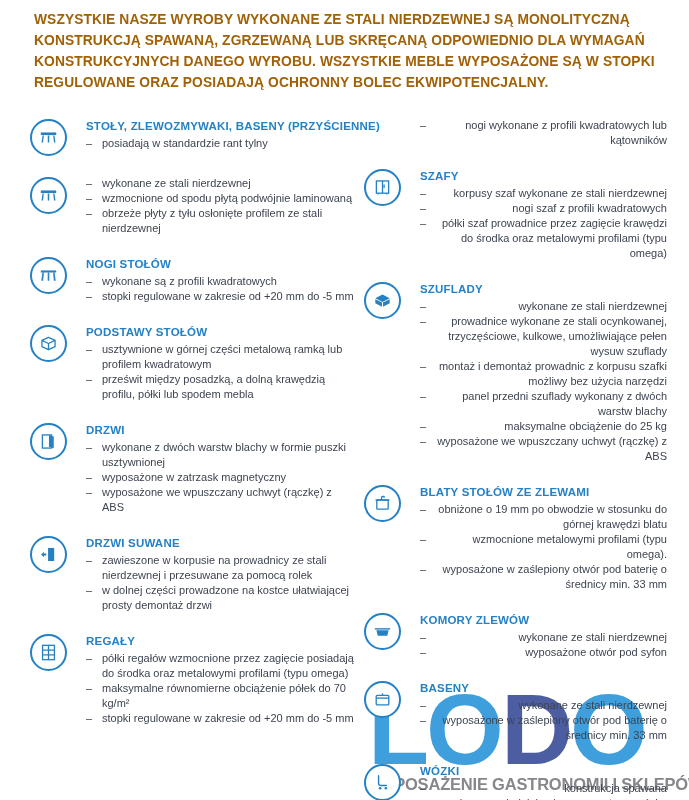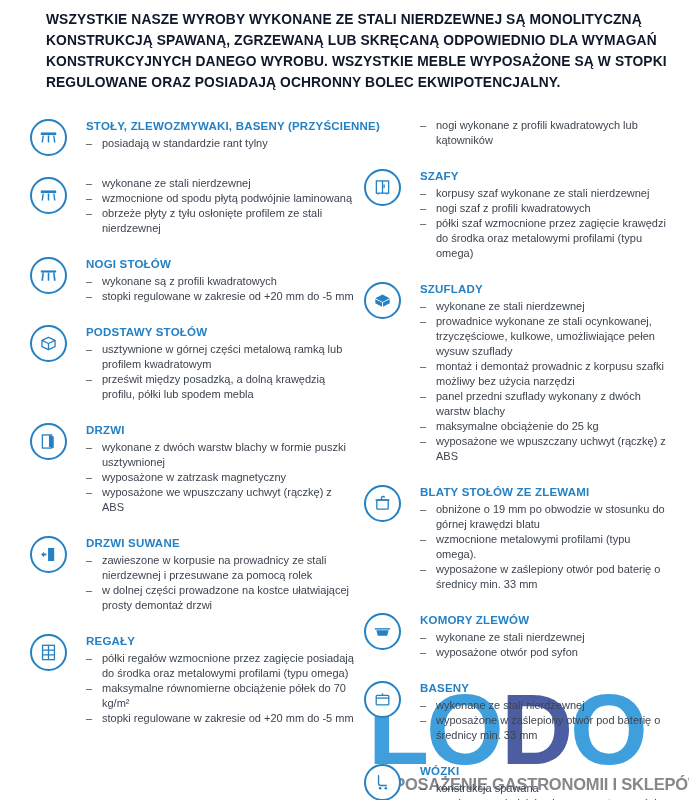--- a/index.html
+++ b/index.html
@@ -3,42 +3,42 @@
 <meta charset="utf-8">
 <style>
   html,body{margin:0;padding:0;}
   body{
     width:689px;height:800px;position:relative;overflow:hidden;
     background:#ffffff;font-family:"Liberation Sans",sans-serif;
   }
   .page{position:relative;width:100%;height:100%;}
   .content{position:relative;z-index:1;padding:10px 22px 0 30px;}
   .intro{
-    color:#0f172a;font-weight:bold;font-size:13.8px;line-height:1.52;
-    letter-spacing:0.1px;margin:0 0 24px 16px;width:636px;
+    color:#a16207;font-weight:bold;font-size:13.8px;line-height:1.52;
+    letter-spacing:0.1px;margin:0 0 24px 4px;width:636px;
   }
   .columns{display:grid;grid-template-columns:328px 1fr;column-gap:6px;}
   .section{display:flex;margin-bottom:20px;}
   .icon-cell{width:56px;flex:0 0 56px;padding-top:1px;}
   .icon-circle{
     display:inline-flex;width:33px;height:33px;border:2px solid #2581c4;
     border-radius:50%;align-items:center;justify-content:center;background:#fff;
   }
   .icon-circle svg{width:21px;height:21px;display:block;}
   .sec-body{flex:1;min-width:0;}
   .sec-title{
     color:#2581c4;font-weight:bold;font-size:11.5px;margin:2px 0 4px 0;
     letter-spacing:0.2px;white-space:nowrap;
   }
   .bullet{display:flex;font-size:11px;line-height:15px;color:#3d4450;}
   .dash{flex:0 0 16px;}
   .dash::before{content:"–";}
   .bullet-text{flex:1;}
   .col-left .bullet-text{max-width:252px;}
-  .col-right .bullet-text{max-width:248px;}
+  .col-right .bullet-text{max-width:248px;text-align:right;}
   .watermark{position:absolute;left:368px;top:690px;z-index:0;}
   .logo{font-weight:bold;font-size:100px;line-height:0.78;letter-spacing:-3px;white-space:nowrap;}
   .tagline{
     font-weight:bold;font-size:16.5px;color:#85878a;margin-top:7px;
     letter-spacing:-0.2px;white-space:nowrap;
   }
 </style>
 </head>
 <body>
 
@@ -225,21 +225,21 @@
               <div class="bullet">
                 <span class="dash"></span>
                 <span class="bullet-text">korpusy szaf wykonane ze stali nierdzewnej</span>
               </div>
               <div class="bullet">
                 <span class="dash"></span>
                 <span class="bullet-text">nogi szaf  z profili kwadratowych</span>
               </div>
               <div class="bullet">
                 <span class="dash"></span>
-                <span class="bullet-text">półki szaf wzmocnione przez zagięcie krawędzi do środka oraz metalowymi profilami (typu omega)</span>
+                <span class="bullet-text">półki szaf prowadnice przez zagięcie krawędzi do środka oraz metalowymi profilami (typu omega)</span>
               </div>
             </div>
           </section>
           <section class="section">
             <div class="icon-cell"><span class="icon-circle">
                 <svg viewBox="0 0 24 24">
                   <g fill="#2581c4">
                     <path d="M3.8 9.3 12 5l8.2 4.3-8.2 4.3z"></path>
                     <path d="M3.8 10.6v4.6L11.4 19v-4.6z"></path>
                     <path d="M20.2 10.6v4.6L12.6 19v-4.6z"></path>

